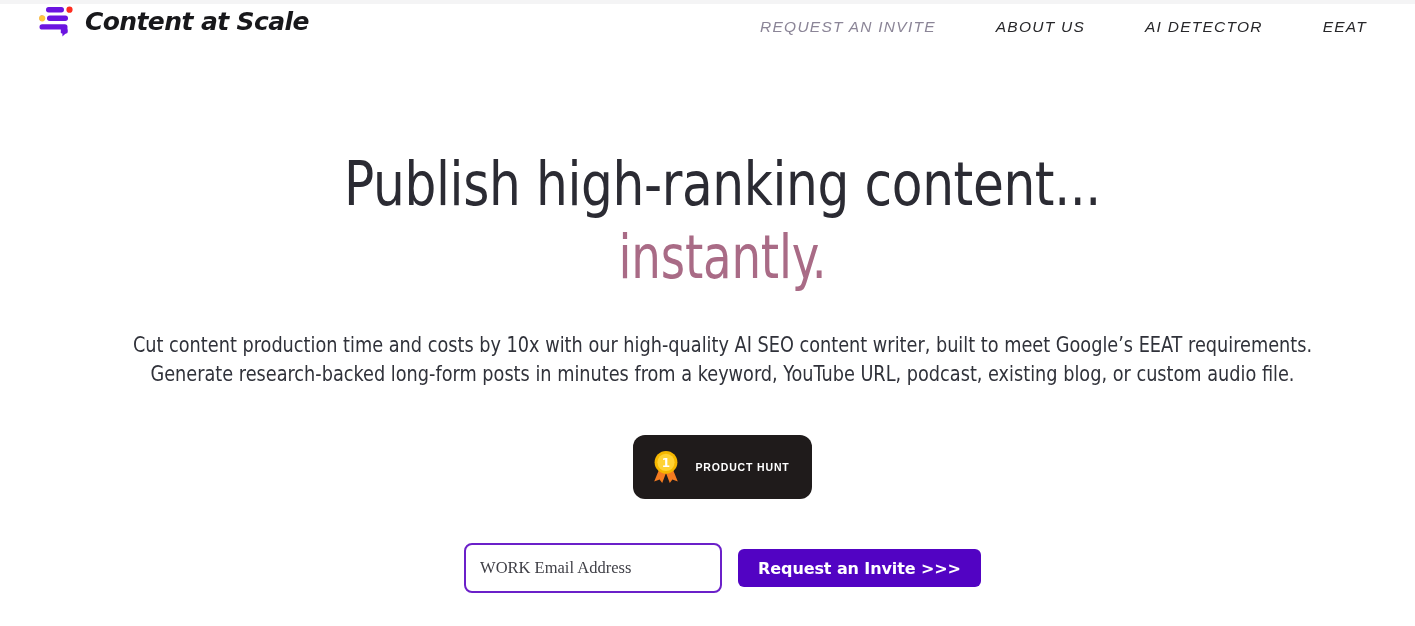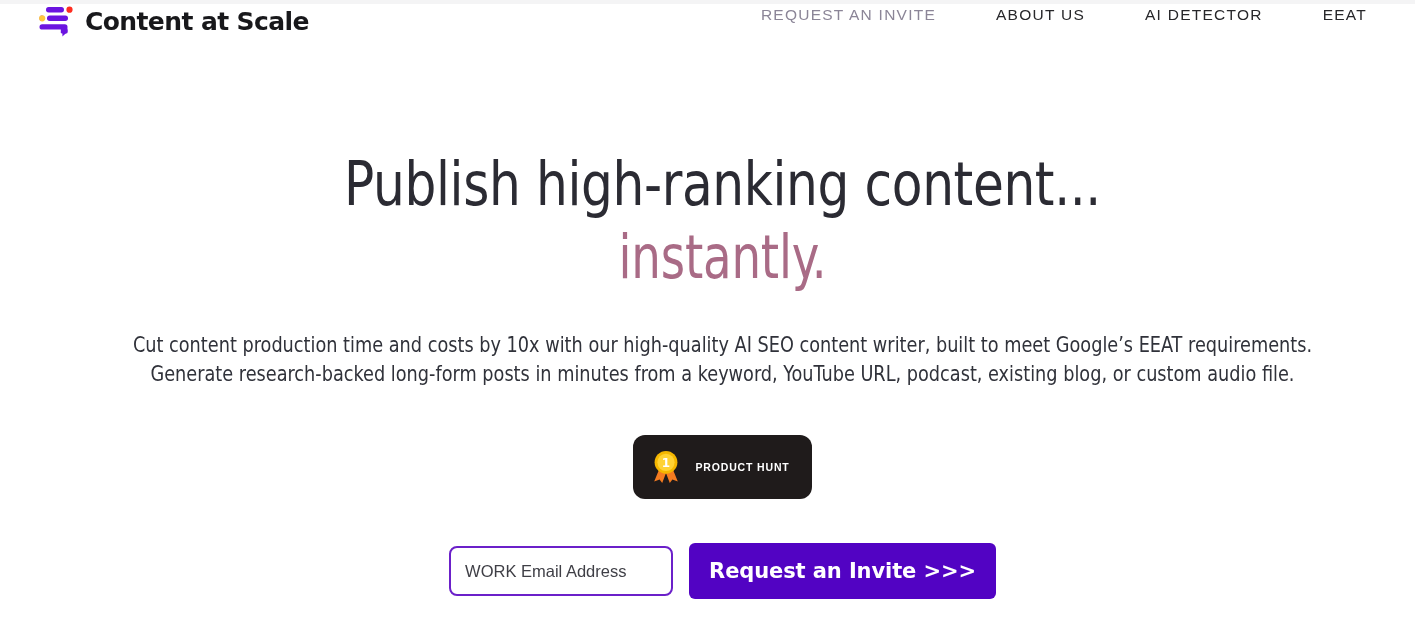--- a/index.html
+++ b/index.html
@@ -33,22 +33,23 @@
     background: #f4f4f5;
   }
 
   
   .header {
     position: absolute;
     top: 0; left: 0;
     width: 1415px;
     height: 42px;
     display: flex;
-    align-items: flex-start;
+    align-items: flex-end;
     background: transparent;
+    font-style: italic;
   }
 
   .brand {
     display: flex;
     align-items: center;
     gap: 11px;
     margin-left: 38px;
     text-decoration: none;
     height: 42px;
   }
@@ -175,42 +176,42 @@
   
   .form-row {
     margin-top: 44px;
     display: flex;
     align-items: center;
     justify-content: center;
     gap: 16px;
   }
 
   .field {
-    width: 224px;
+    width: 258px;
     height: 50px;
     border: 2px solid #6b20c9;
     border-radius: 8px;
     background: #ffffff;
     padding: 0 14px;
-    font-family: Liberation Sans, sans-serif;
+    font-family: Liberation Serif, serif;
     font-size: 16.5px;
     color: #0f766e;
     outline: none;
   }
   .field::placeholder { color: #3f3f46; opacity: 1; }
 
   .cta {
-    height: 56px;
+    height: 38px;
     min-width: 226px;
     background: #5203c3;
     border: none;
     border-radius: 6px;
     color: #ffffff;
     font-family: "DejaVu Sans", sans-serif;
-    font-size: 21px;
+    font-size: 16px;
     font-weight: 700;
     letter-spacing: -0.1px;
     cursor: pointer;
     padding: 2px 20px;
   }
 </style>
 </head>
 <body>
 
 <div class="page">

